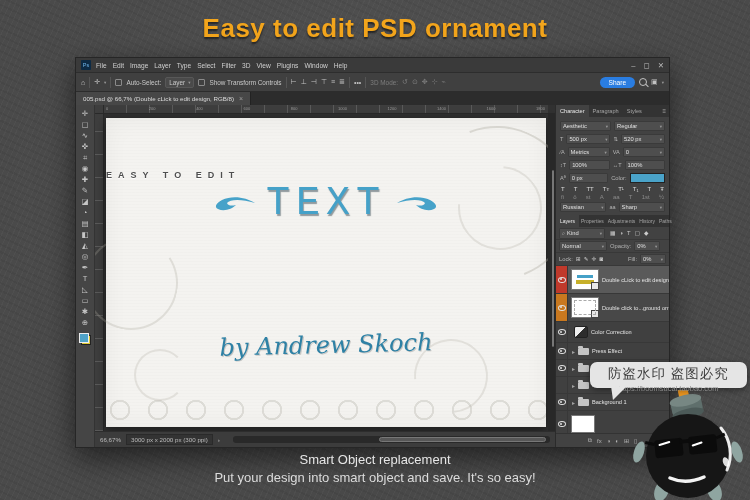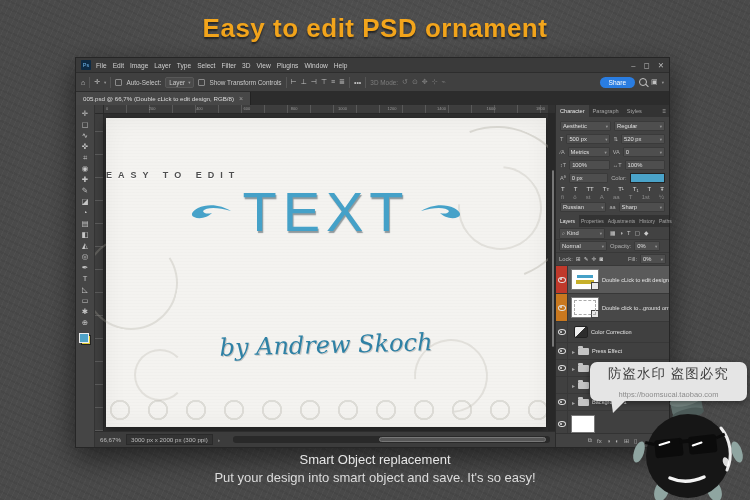--- a/index.html
+++ b/index.html
@@ -80,21 +80,21 @@
   .orn.o3{left:-22px;top:118px;width:90px;height:90px;border-top-color:transparent;transform:rotate(12deg);opacity:.8;}
   .orn.o4{left:28px;bottom:26px;width:48px;height:48px;border-right-color:transparent;opacity:.7;}
   .orn.o5{right:58px;bottom:14px;width:70px;height:70px;border-bottom-color:transparent;transform:rotate(40deg);opacity:.7;}
   .scallops{position:absolute;left:0;right:0;bottom:4px;height:26px;pointer-events:none;
     background-image:radial-gradient(circle at 14px 13px, transparent 8px, rgba(168,166,156,.3) 8.5px, rgba(168,166,156,.3) 10px, transparent 10.5px);
     background-size:38px 26px;}
   .kicker{position:absolute;top:52px;left:0;width:100%;text-align:left;font-size:9px;
     font-weight:bold;letter-spacing:6px;color:#4f4f4f;text-shadow:0 1px 0 #fff;}
   .word-row{position:absolute;top:66px;left:0;width:100%;display:flex;align-items:center;
     justify-content:center;gap:10px;}
-  .word1{font-family:Liberation Sans, sans-serif;font-size:56px;letter-spacing:6px;color:#45a1c8;
+  .word1{font-family:Liberation Mono, monospace;font-size:40px;letter-spacing:6px;color:#45a1c8;
     text-shadow:1px 2px 1px rgba(45,65,75,.5);line-height:1;}
   .word2{position:absolute;top:132px;left:0;width:100%;text-align:center;
     font-family:"Liberation Serif",serif;font-size:57px;letter-spacing:3px;color:#c7b02a;
     text-shadow:1px 2px 1px rgba(92,85,28,.45);line-height:1;}
   .byline{position:absolute;top:213px;left:0;width:100%;text-align:center;
     font-family:"DejaVu Serif",serif;font-style:italic;font-size:24px;color:#2e81a5;
     text-shadow:1px 1px 0 rgba(0,0,0,.18);transform:rotate(-1.5deg);}
 
   .statusbar{height:15px;background:#3c3c3c;border-top:1px solid #2d2d2d;display:flex;
     align-items:center;gap:5px;padding:0 5px;font-size:6.2px;color:#bbb;flex:0 0 auto;}
@@ -140,24 +140,24 @@
   .lname{flex:1;font-size:5.6px;color:#e3e3e3;overflow:hidden;white-space:nowrap;padding-right:2px;}
   .adj-icn{width:12px;height:10px;border:1px solid #222;border-radius:2px;margin:0 3px 0 6px;
     background:linear-gradient(135deg,#efefef 50%,#2d2d2d 50%);flex:0 0 auto;}
   .caret{color:#9f9f9f;font-size:6px;margin-left:4px;flex:0 0 auto;}
   .folder{width:11px;height:7px;background:#c4c4c4;border-radius:1px;position:relative;margin:0 3px;flex:0 0 auto;}
   .folder::before{content:'';position:absolute;left:0;top:-2px;width:5px;height:2px;background:#c4c4c4;border-radius:1px 1px 0 0;}
   .pfooter{height:13px;border-top:1px solid #333;display:flex;align-items:center;
     justify-content:center;gap:5px;color:#b5b5b5;font-size:6px;flex:0 0 auto;}
 
   
-  .bubble{position:absolute;left:590px;top:362px;width:157px;height:39px;background:#e5e5e5;
+  .bubble{position:absolute;left:590px;top:362px;width:157px;height:26px;background:#e5e5e5;
     border-radius:7px;box-shadow:0 2px 6px rgba(0,0,0,.4);text-align:center;z-index:5;}
   .bubble .wl1{font-size:13.5px;color:#3c3c3c;letter-spacing:1px;margin-top:3px;}
-  .bubble .wl2{font-size:7.5px;color:#8c8c8c;margin-top:7px;}
+  .bubble .wl2{font-size:7.5px;color:#8c8c8c;margin-top:1px;}
   .bubble .tail{position:absolute;left:22px;bottom:-11px;width:0;height:0;
     border-top:13px solid #e5e5e5;border-right:17px solid transparent;transform:rotate(-8deg);}
   .bomb{position:absolute;left:626px;top:390px;z-index:4;}
 </style>
 </head>
 <body>
 
 <div id="stage">
 
   <div class="hero-title">Easy to edit PSD ornament</div>

